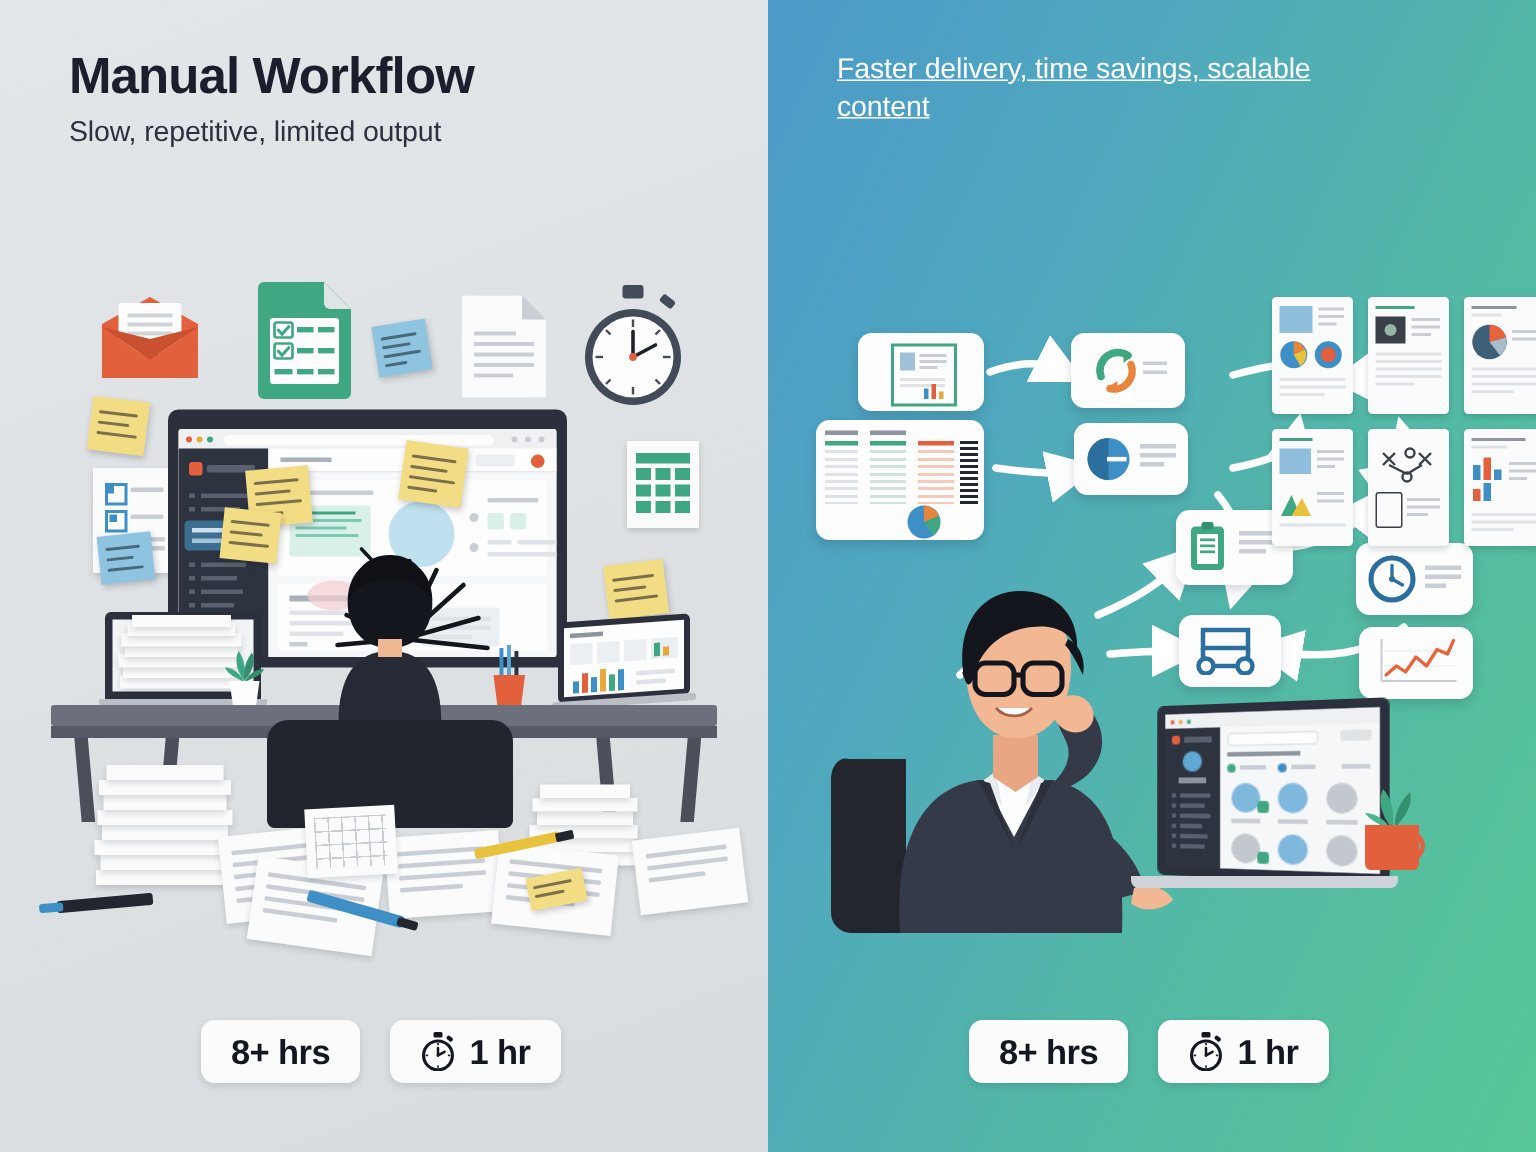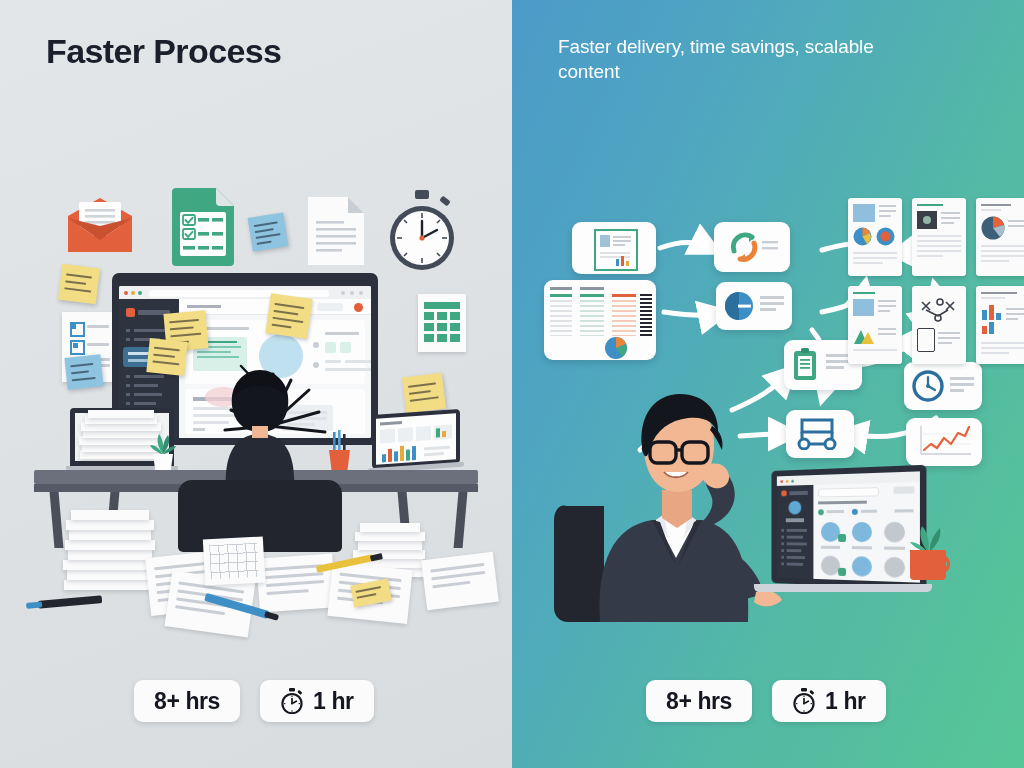--- a/index.html
+++ b/index.html
@@ -75,21 +75,22 @@
   .pen{border-radius:2px;position:absolute;}
 </style>
 </head>
 <body>
 
 <div class="stage">
 
   <div class="panel panel-left">
 
     <div class="head">
-      <div class="title">Faster Process</div>
+      <div class="title">Manual Workflow</div>
+      <div class="subtitle sub-left">Slow, repetitive, limited output</div>
     </div>
 
     <div class="ab" style="left:64px;top:196px;width:72px;height:60px;">
       <svg width="72" height="60" viewBox="0 0 72 60">
         <path d="M4 54 L4 20 L36 2 L68 20 L68 54 Z" fill="#e2603c"></path>
         <rect x="15" y="6" width="42" height="34" rx="2" fill="#fdfdfd"></rect>
         <rect x="21" y="13" width="30" height="2.6" fill="#cfd4d9"></rect>
         <rect x="21" y="19" width="30" height="2.6" fill="#cfd4d9"></rect>
         <rect x="21" y="25" width="30" height="2.6" fill="#cfd4d9"></rect>
         <path d="M4 22 L36 44 L68 22 L68 56 L4 56 Z" fill="#e2603c"></path>
@@ -477,21 +478,21 @@
           </svg>
         </span>
         <span class="badge-text">1 hr</span>
       </div>
     </div>
   </div>
 
   <div class="panel panel-right">
 
     <div class="head">
-      <div class="subtitle sub-right" style="max-width:360px;">Faster delivery, time savings, scalable content</div>
+      <div class="subtitle sub-right" style="max-width:360px;text-decoration:underline;">Faster delivery, time savings, scalable content</div>
     </div>
 
     <svg class="arrow-svg" viewBox="0 0 512 768">
       <defs>
         <marker id="ah" markerWidth="7" markerHeight="7" refX="4" refY="3.5" orient="auto">
           <path d="M0,0 L7,3.5 L0,7 Z" fill="#ffffff"></path>
         </marker>
       </defs>
       <g stroke="#ffffff" stroke-width="5" fill="none" stroke-linecap="round" marker-end="url(#ah)">
         <path d="M148 248 C176 238 190 244 198 248"></path>

